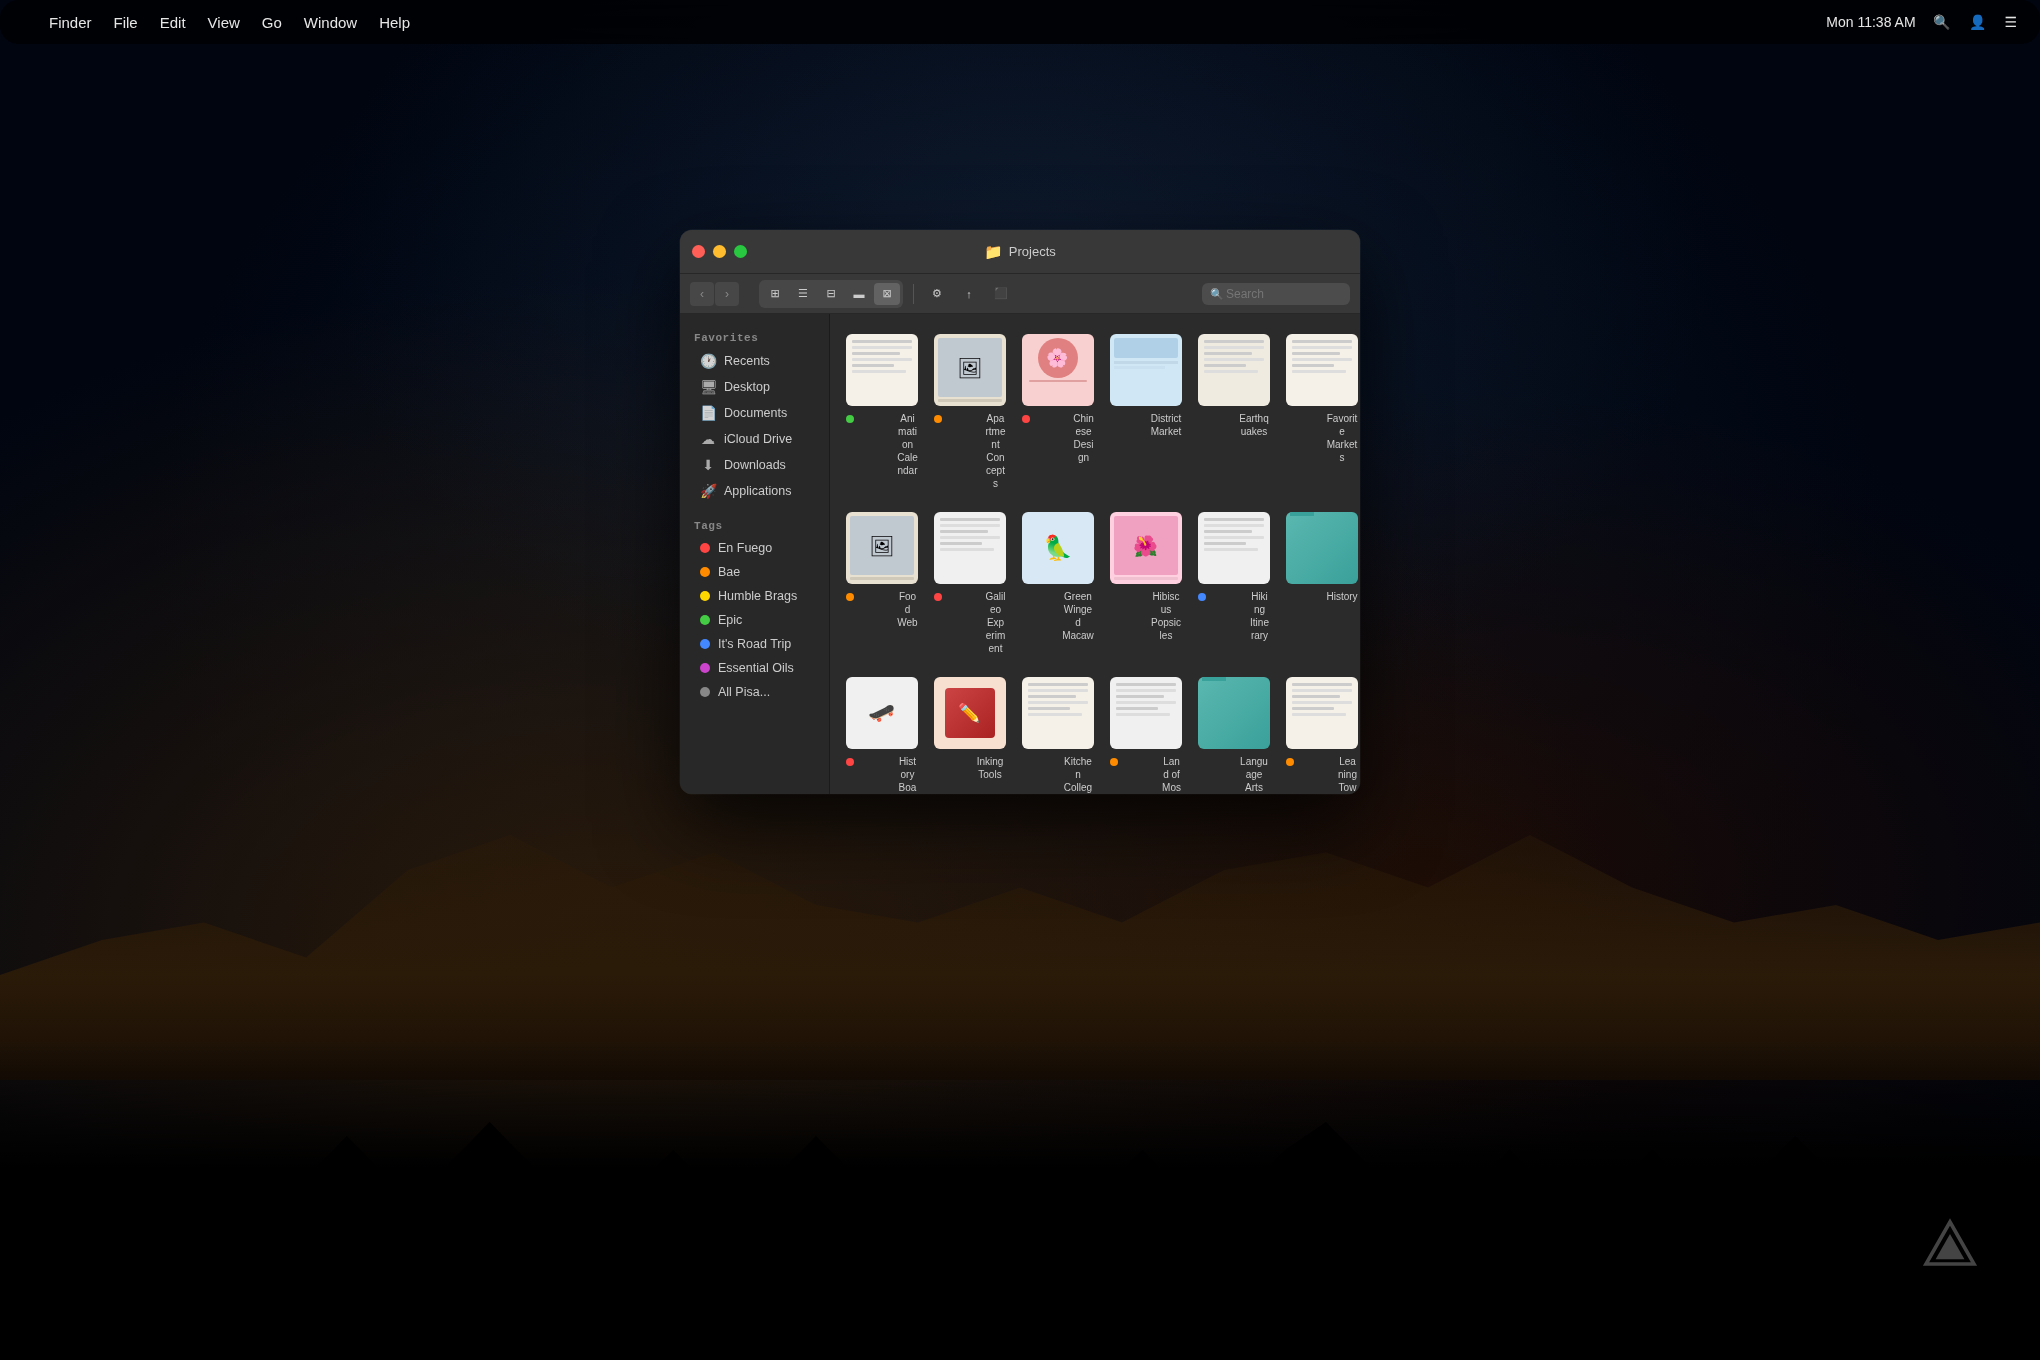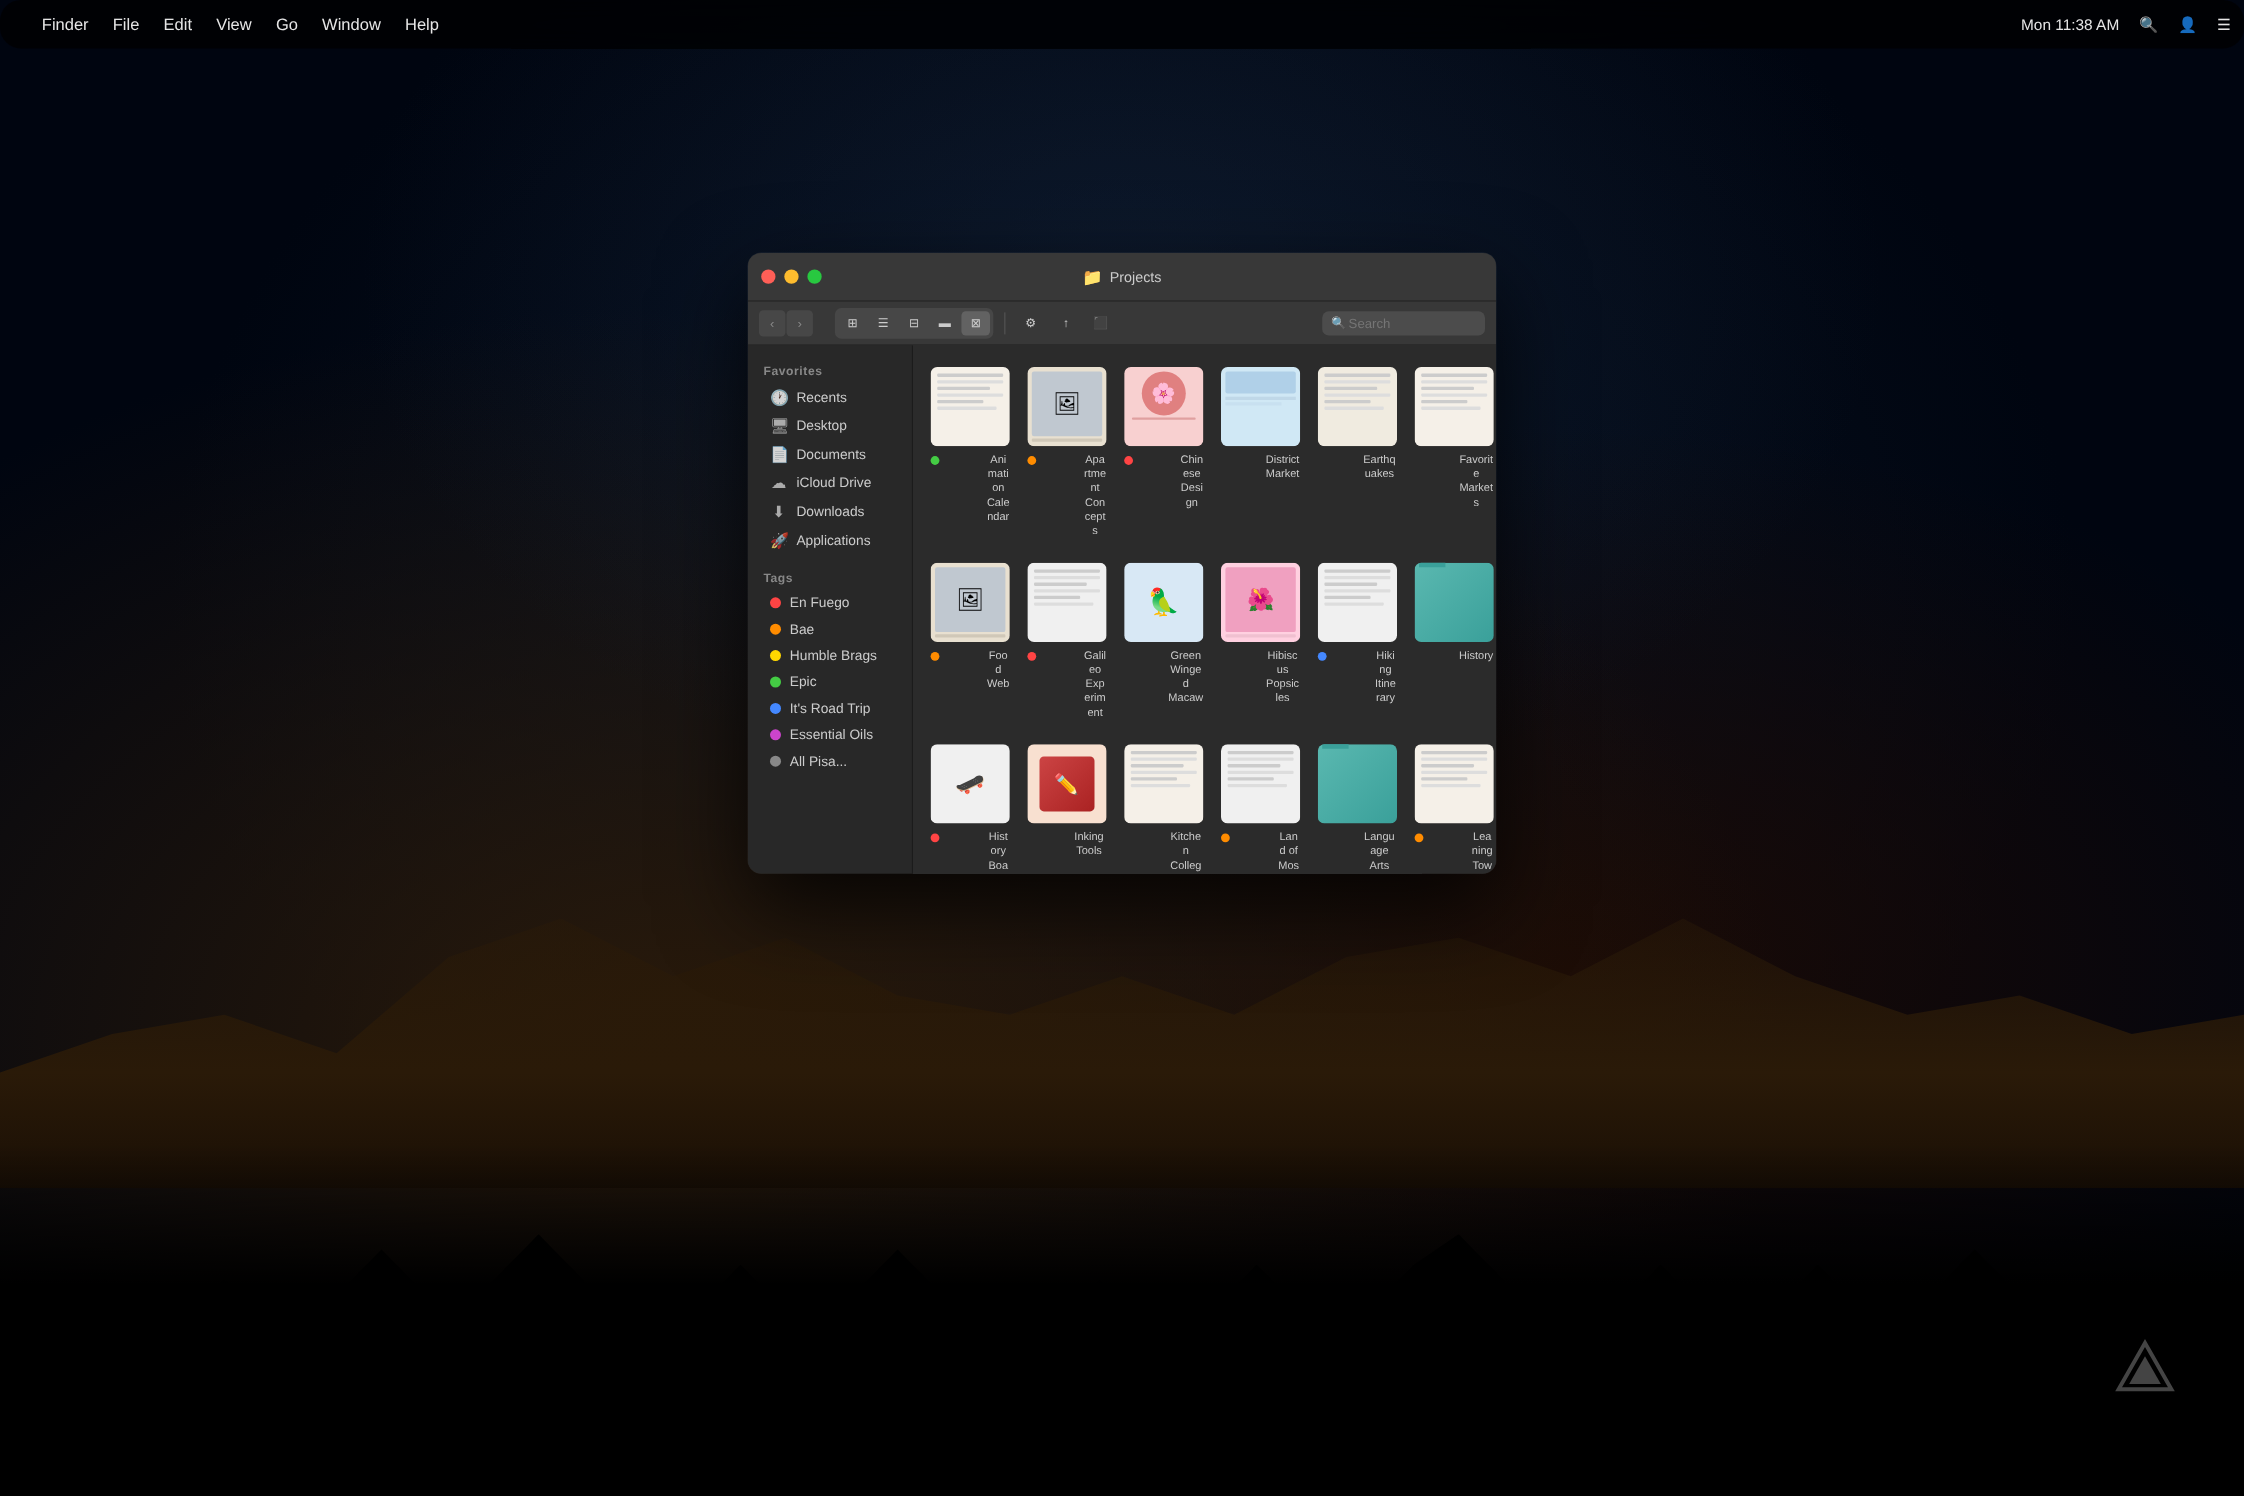--- a/index.html
+++ b/index.html
@@ -43,21 +43,21 @@
     .menubar {
       position: absolute;
       top: 0;
       left: 0;
       right: 0;
       height: 44px;
       background: rgba(0,0,0,0.7);
       backdrop-filter: blur(20px);
       display: flex;
       align-items: center;
-      padding: 0 12px;
+      padding: 0 23px;
       z-index: 100;
       color: #fff;
       font-size: 15px;
       border-radius: 19px;
     }
     .menubar-left {
       display: flex;
       align-items: center;
       gap: 22px;
     }
@@ -252,20 +252,21 @@
       padding: 12px 0;
       flex-shrink: 0;
       overflow-y: auto;
     }
     .sidebar-section-title {
       font-size: 11px;
       color: #888;
       font-weight: 600;
       padding: 6px 14px 4px;
       letter-spacing: 0.05em;
+      font-family: Liberation Mono, monospace;
     }
     .sidebar-item {
       display: flex;
       align-items: center;
       gap: 8px;
       padding: 5px 14px;
       cursor: pointer;
       border-radius: 6px;
       margin: 0 6px;
       color: #ccc;

